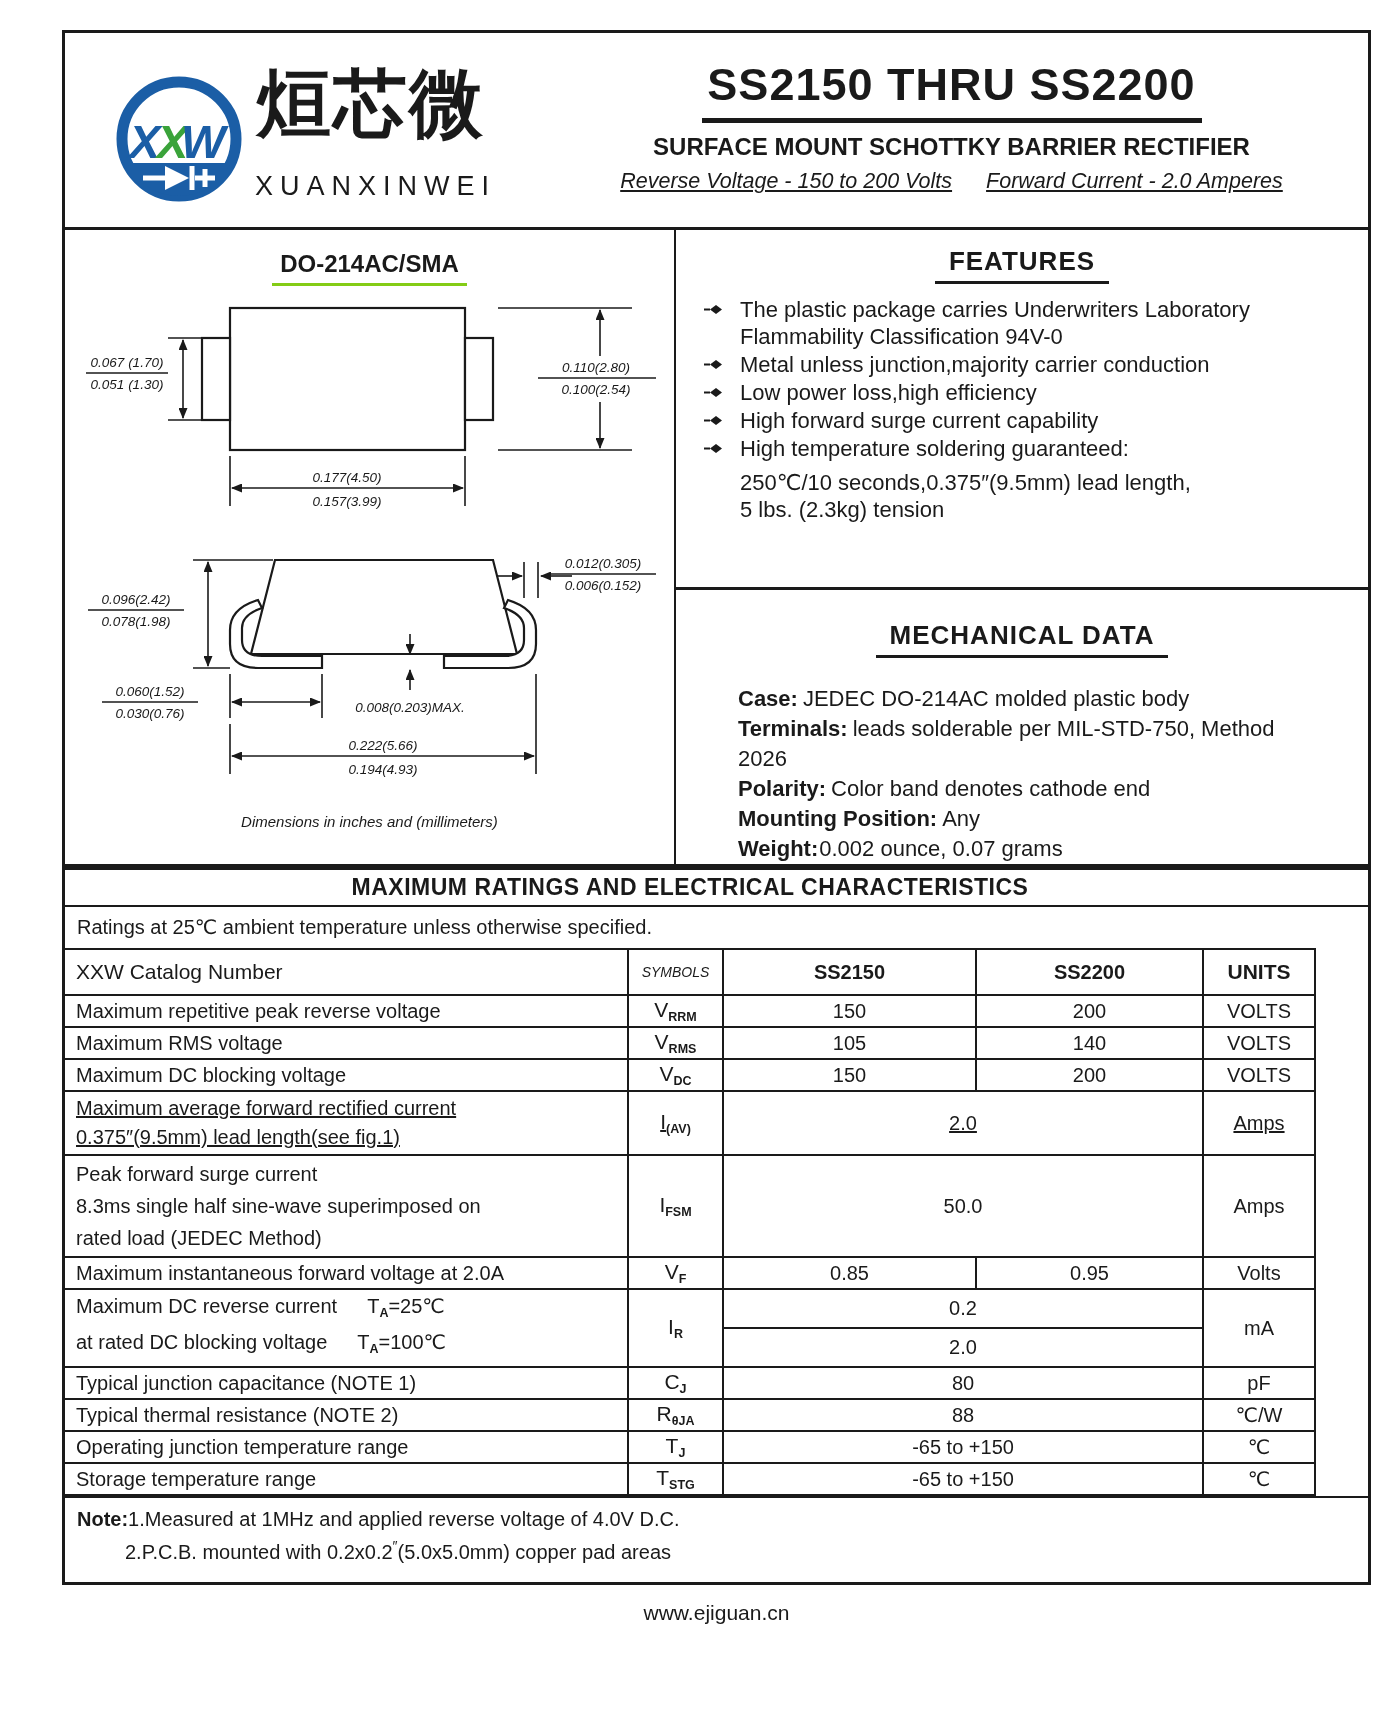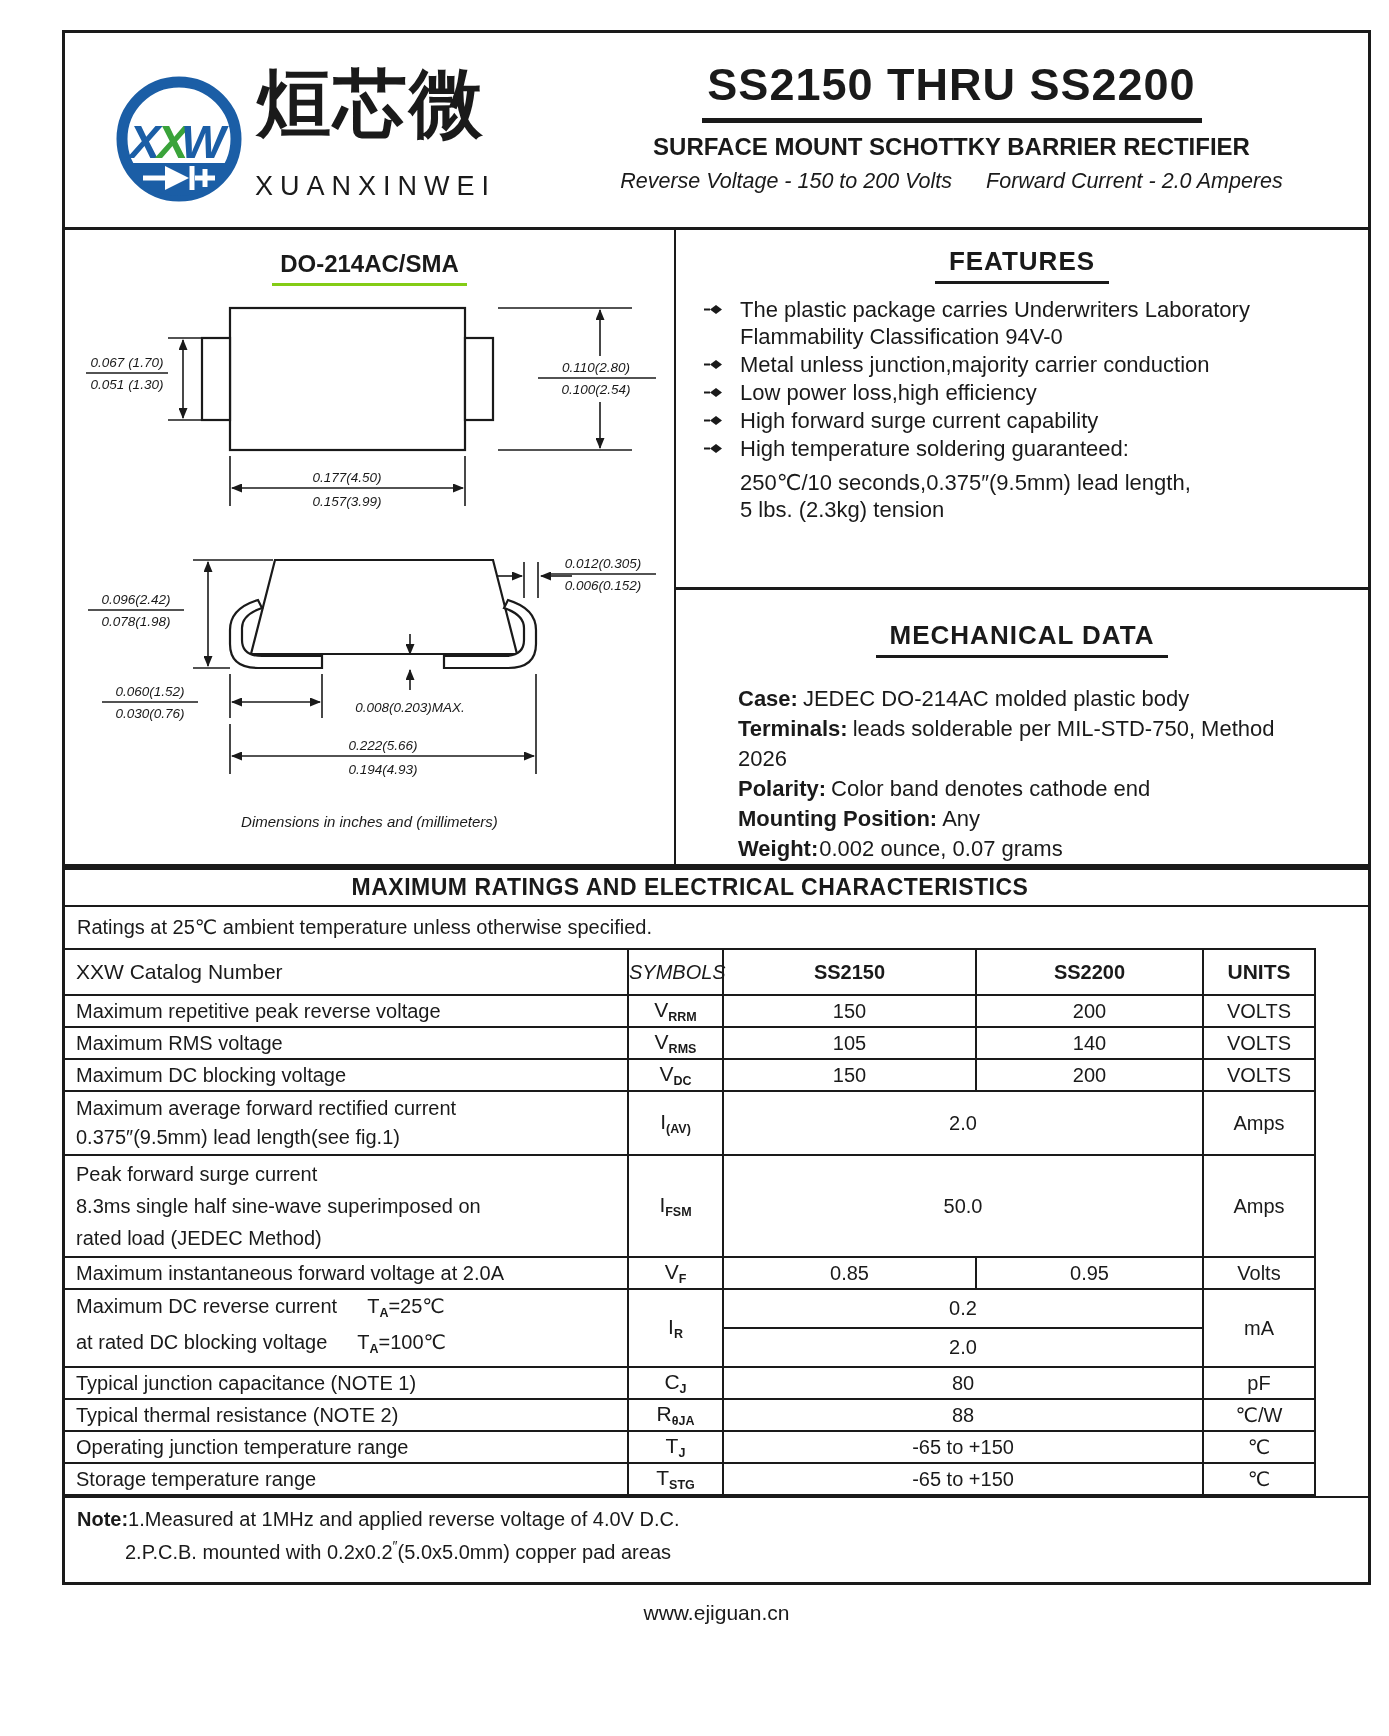--- a/index.html
+++ b/index.html
@@ -16,21 +16,21 @@
   
   .hdr { height:200px; border:3px solid #1a1a1a; display:flex; }
   .logo-wrap { position:relative; width:470px; flex:0 0 auto; }
   .logo-svg { position:absolute; left:50px; top:42px; }
   .logo-cn { position:absolute; left:192px; top:22px; font-size:74px; font-weight:bold; letter-spacing:2px; font-family:"Liberation Sans","DejaVu Sans",sans-serif; }
   .logo-en { position:absolute; left:190px; top:138px; font-size:27px; font-weight:500; letter-spacing:7px; }
   .titleblock { flex:1; text-align:center; padding-top:26px; }
   .doc-title { font-size:45px; font-weight:bold; letter-spacing:1px; }
   .doc-title-rule { width:500px; height:5px; background:#1a1a1a; margin:7px auto 10px auto; }
   .doc-sub { font-size:24px; font-weight:bold; }
-  .doc-tag { font-size:21.5px; font-style:italic; margin-top:8px; }
+  .doc-tag { font-size:21.5px; font-style:italic; margin-top:8px;text-decoration:underline; }
   .doc-tag span + span { margin-left:34px; }
 
   
   .mid { display:flex; height:637px; border-left:3px solid #1a1a1a; border-right:3px solid #1a1a1a; border-bottom:3px solid #1a1a1a; }
   .pkg-panel { width:611px; flex:0 0 auto; border-right:2px solid #1a1a1a; position:relative; padding-top:20px; }
   .pkg-title-box { text-align:center; }
   .pkg-title { display:inline-block; font-size:24px; font-weight:bold; border-bottom:3px solid #84cc16; padding:0 8px 5px 8px; }
   .pkg-svg { display:block; margin:4px auto 0 auto; }
   .pkg-caption { position:absolute; bottom:34px; width:100%; text-align:center; font-size:15px; font-style:italic; }
   svg text.dim { font-size:13.5px; font-style:italic; fill:#1a1a1a; text-anchor:middle; }
@@ -259,21 +259,21 @@
       <colgroup>
           <col style="width:563px">
           <col style="width:95px">
           <col style="width:253px">
           <col style="width:227px">
           <col style="width:112px">
         </colgroup>
       <tbody>
           <tr style="height:46px;">
         <td class="c-desc" style="font-size:21px;">XXW Catalog Number</td>
-        <td class="c-mid i" style="font-size:20px;">SYMBOLS</td>
+        <td class="c-mid i" style="font-size:14px;">SYMBOLS</td>
         <td class="c-mid b">SS2150</td>
         <td class="c-mid b">SS2200</td>
         <td class="c-mid b" style="font-size:21px;">UNITS</td>
       </tr>
       <tr class="rh">
         <td class="c-desc">Maximum repetitive peak reverse voltage</td>
         <td class="c-mid"><span class="symtxt">V</span><span class="sub">RRM</span></td>
         <td class="c-mid">150</td>
         <td class="c-mid">200</td>
         <td class="c-unit">VOLTS</td>
@@ -285,21 +285,21 @@
         <td class="c-mid">140</td>
         <td class="c-unit">VOLTS</td>
       </tr>
       <tr class="rh">
         <td class="c-desc">Maximum DC blocking voltage</td>
         <td class="c-mid"><span class="symtxt">V</span><span class="sub">DC</span></td>
         <td class="c-mid">150</td>
         <td class="c-mid">200</td>
         <td class="c-unit">VOLTS</td>
       </tr>
-      <tr class="thick-top" style="height:64px;">
+      <tr class="thick-top" style="height:64px;text-decoration:underline;">
         <td class="c-desc">
           <div class="dline">Maximum average forward rectified current</div>
           <div class="dline">0.375″(9.5mm) lead length(see fig.1)</div>
         </td>
         <td class="c-mid"><span class="symtxt">I</span><span class="sub">(AV)</span></td>
         <td class="c-mid" colspan="2">2.0</td>
         <td class="c-unit">Amps</td>
       </tr>
       <tr style="height:100px;">
         <td class="c-desc">

